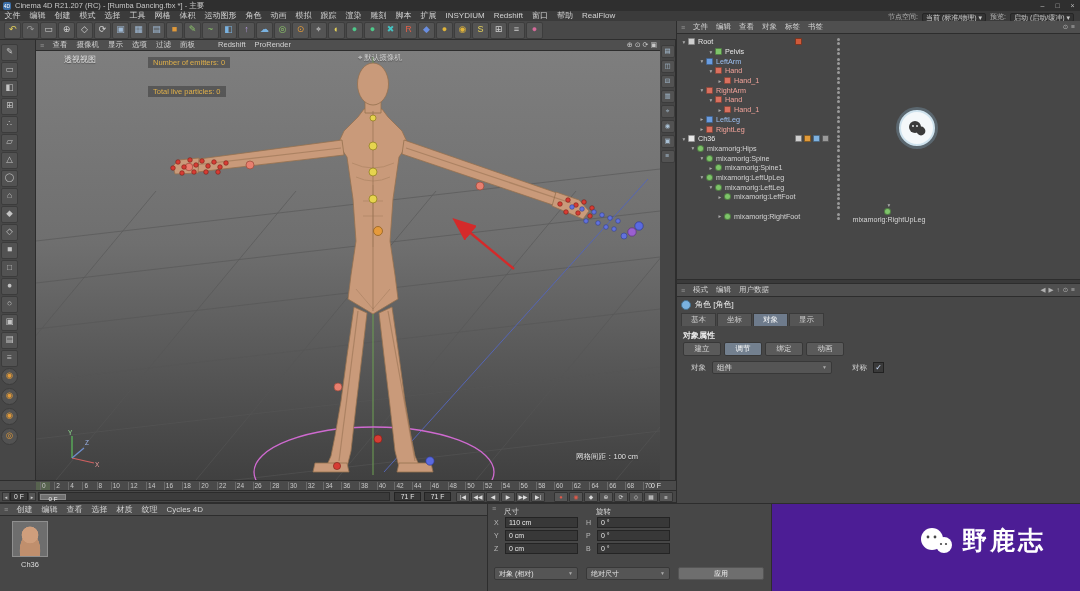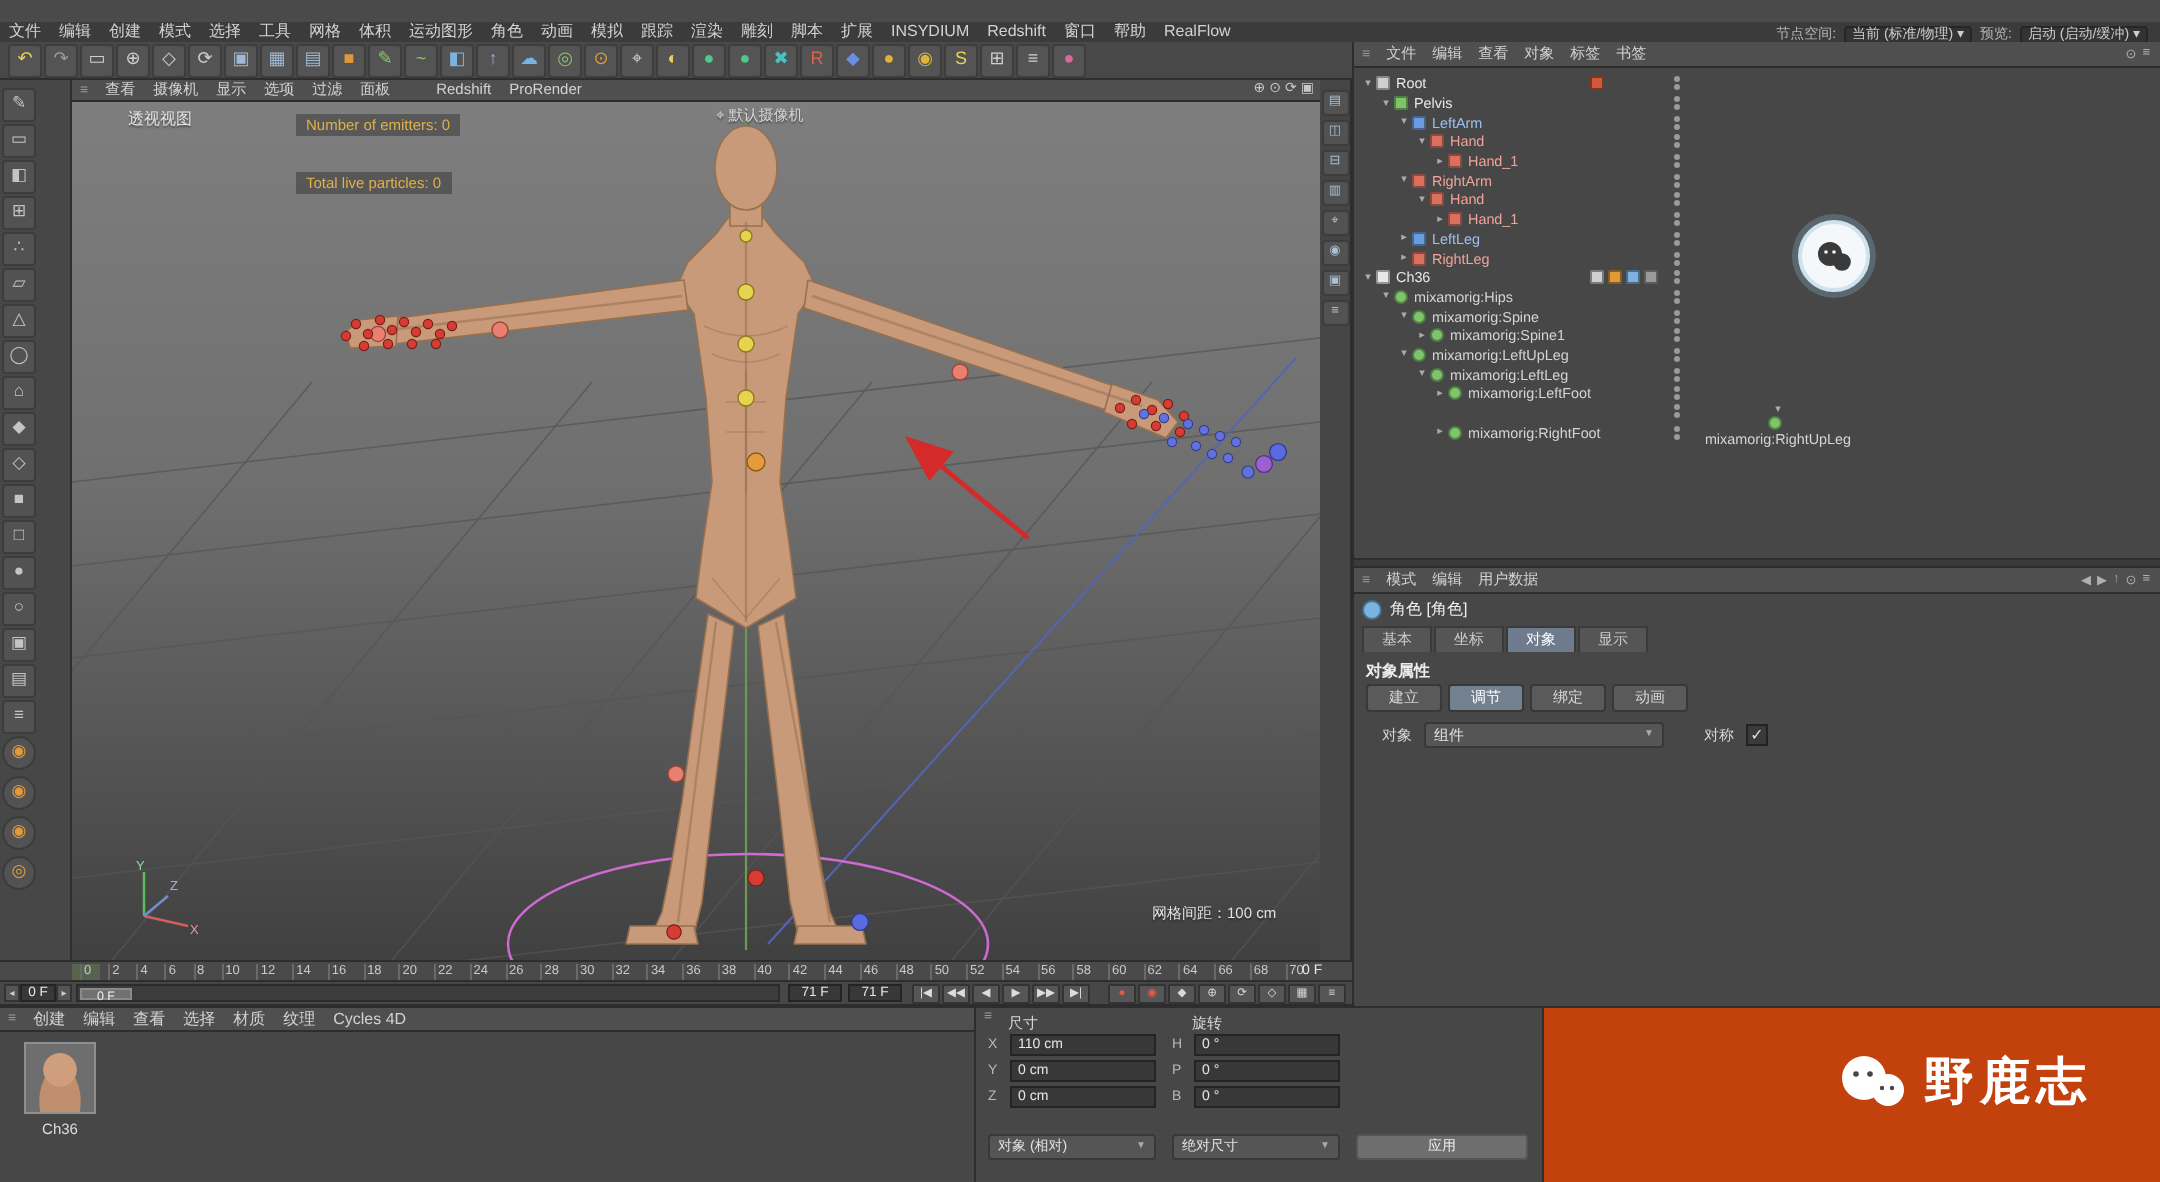--- a/index.html
+++ b/index.html
@@ -85,30 +85,39 @@
   .mat-label{position:absolute;left:10px;top:56px;width:40px;text-align:center;font-size:7.5px;color:#ddd}
   .coords{left:488px;top:503px;width:284px;height:88px;background:#474747;border-right:1px solid #2d2d2d;border-top:1px solid #2d2d2d;box-sizing:border-box;font-size:7px}
   #coords-cols{position:absolute;left:6px;top:2px;display:flex;gap:8px}
   .coord-col{width:84px}
   .coord-title{font-size:7.5px;color:#d8d8d8;line-height:11px;padding-left:10px}
   .coord-row{display:flex;align-items:center;gap:3px;margin-bottom:2px}
   .coord-k{width:8px;color:#b8b8b8}
   .coord-v{flex:1;background:#383838;border:1px solid #242424;line-height:9px;padding:0 3px;color:#e8e8e8}
   .coord-bottom{position:absolute;left:6px;top:63px;display:flex;gap:8px}
   .apply-btn{width:84px;text-align:center;background:#6e6e6e;border:1px solid #555;border-radius:2px;line-height:11px;color:#f0f0f0}
-  .blank-br{left:772px;top:503px;width:308px;height:88px;background:#c2410c;border-top:1px solid #2d2d2d;box-sizing:border-box}
+  .blank-br{left:772px;top:503px;width:308px;height:88px;background:#4c1d95;border-top:1px solid #2d2d2d;box-sizing:border-box}
   .wm{position:absolute;left:146px;top:20px;display:flex;align-items:center;gap:8px}
   .wm-text{font-size:25px;font-weight:bold;color:#fff;letter-spacing:3px}
   .badge{left:899px;top:110px;width:36px;height:36px;border-radius:50%;background:#f4f8fa;border:2px solid #cfe3ee;box-shadow:0 0 0 3px rgba(150,200,230,.25);box-sizing:border-box;display:flex;align-items:center;justify-content:center}
 </style>
 </head>
 <body>
 
 <div id="app">
 
+  <div class="abs titlebar">
+    <span class="appicon">4D</span>
+    <span>Cinema 4D R21.207 (RC) - [Rumba Dancing.fbx *] - 主要</span>
+    <span class="winbtns">
+      <span class="winbtn">–</span>
+      <span class="winbtn">□</span>
+      <span class="winbtn">×</span>
+    </span>
+  </div>
 
   <div class="abs menubar">
     <span id="mm" style="display:flex">
         <span class="menu-item">文件</span>
         <span class="menu-item">编辑</span>
         <span class="menu-item">创建</span>
         <span class="menu-item">模式</span>
         <span class="menu-item">选择</span>
         <span class="menu-item">工具</span>
         <span class="menu-item">网格</span>
@@ -386,21 +395,21 @@
           <span class="obj-icon" style="background: rgb(207, 207, 207);"></span>
           <span class="obj-name" style="color: rgb(232, 232, 232);">Root</span>
           <span class="tags">
             <span class="tag" style="background: rgb(207, 90, 58);"></span>
           </span>
           <span class="dots">
             <span class="vdot"></span>
             <span class="vdot"></span>
           </span>
         </div>
-        <div class="tree-row" style="padding-left: 12px;">
+        <div class="tree-row" style="padding-left: 30px;">
           <span class="expand">▾</span>
           <span class="obj-icon" style="background: rgb(126, 196, 106);"></span>
           <span class="obj-name" style="color: rgb(232, 232, 232);">Pelvis</span>
           <span class="tags"></span>
           <span class="dots">
             <span class="vdot"></span>
             <span class="vdot"></span>
           </span>
         </div>
         <div class="tree-row" style="padding-left: 21px;">

